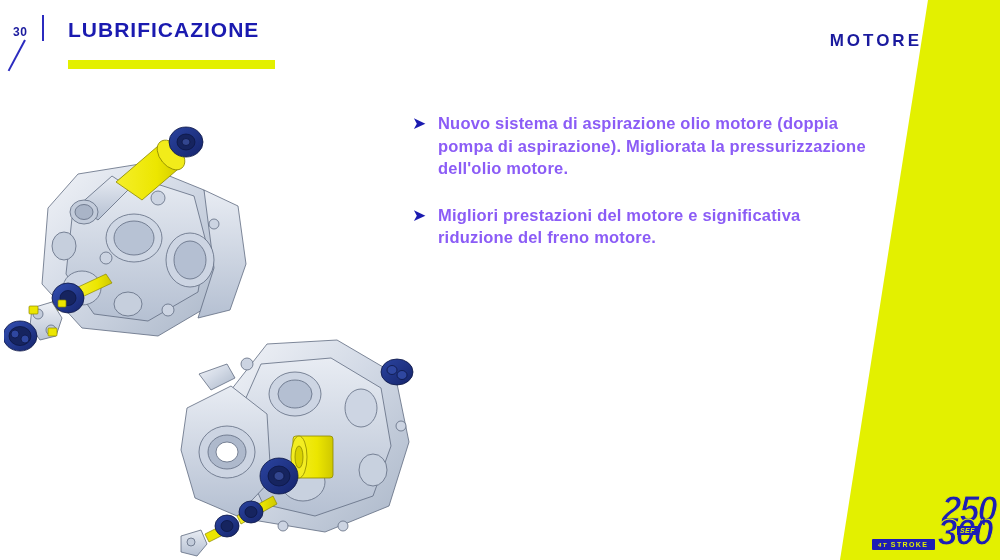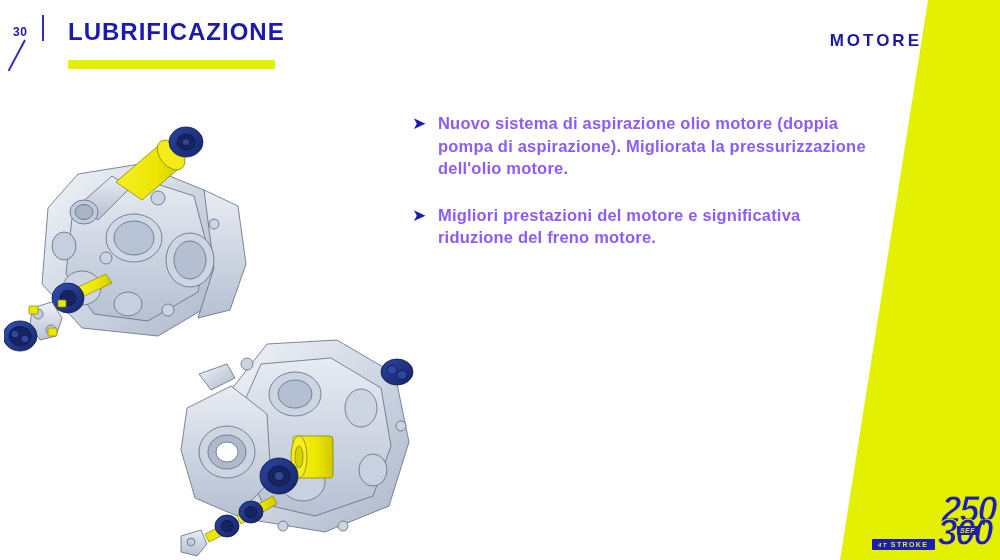--- a/index.html
+++ b/index.html
@@ -33,21 +33,21 @@
 
   
   .header-right{
     position:absolute;right:78px;top:3px;z-index:6;
     font-size:17px;font-weight:bold;color:#1a1a9e;letter-spacing:3px;margin-top:28px;
   }
 
   
   .title{
     position:absolute;left:68px;top:18px;z-index:6;
-    font-size:24px;font-weight:bold;color:#1a1ab0;letter-spacing:1px;
+    font-size:21px;font-weight:bold;color:#1a1ab0;letter-spacing:1px;
   }
   .title-underline{
     position:absolute;left:68px;top:60px;width:207px;height:9px;
     background:#e3f000;z-index:6;
   }
 
   
   .bullets{position:absolute;left:412px;top:112px;width:455px;z-index:6;}
   .bullet{display:flex;margin-bottom:24px;}
   .bullet-mark{

